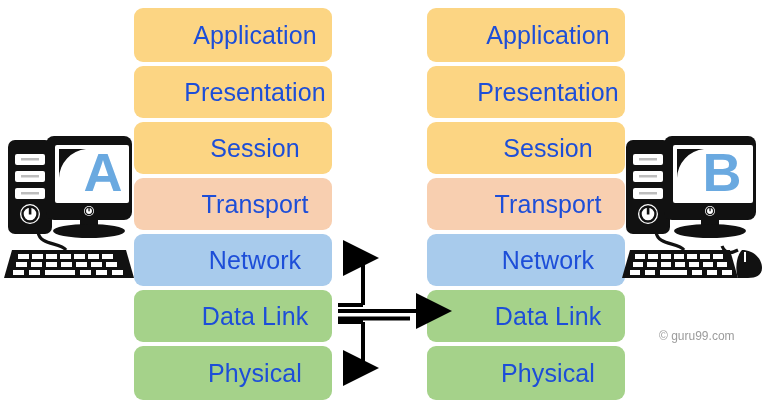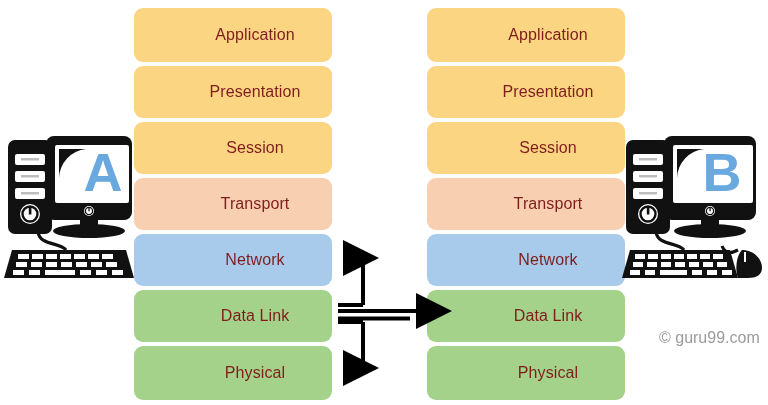--- a/index.html
+++ b/index.html
@@ -34,22 +34,22 @@
     left: 0;
     width: 198px;
     border-radius: 9px;
     box-sizing: border-box;
     display: flex;
     align-items: center;
     justify-content: center;
   }
   .layer-label {
     font-family: "Liberation Sans", sans-serif;
-    font-size: 16px;
-    color: #7f1d1d;
+    font-size: 25px;
+    color: #1d4ed8;
     letter-spacing: 0.1px;
     line-height: 1;
     white-space: nowrap;
     margin-left: 44px;
   }
 
   
   .computer {
     position: absolute;
     top: 128px;
@@ -73,21 +73,21 @@
     height: 405px;
     pointer-events: none;
   }
 
   
   #watermark {
     position: absolute;
     left: 659px;
     top: 329px;
     font-family: "Liberation Sans", sans-serif;
-    font-size: 16px;
+    font-size: 12px;
     color: #9b9b9b;
     white-space: nowrap;
   }
 </style>
 </head>
 <body>
 
 <div id="canvas">
 
   <div class="computer" id="computer-a">

